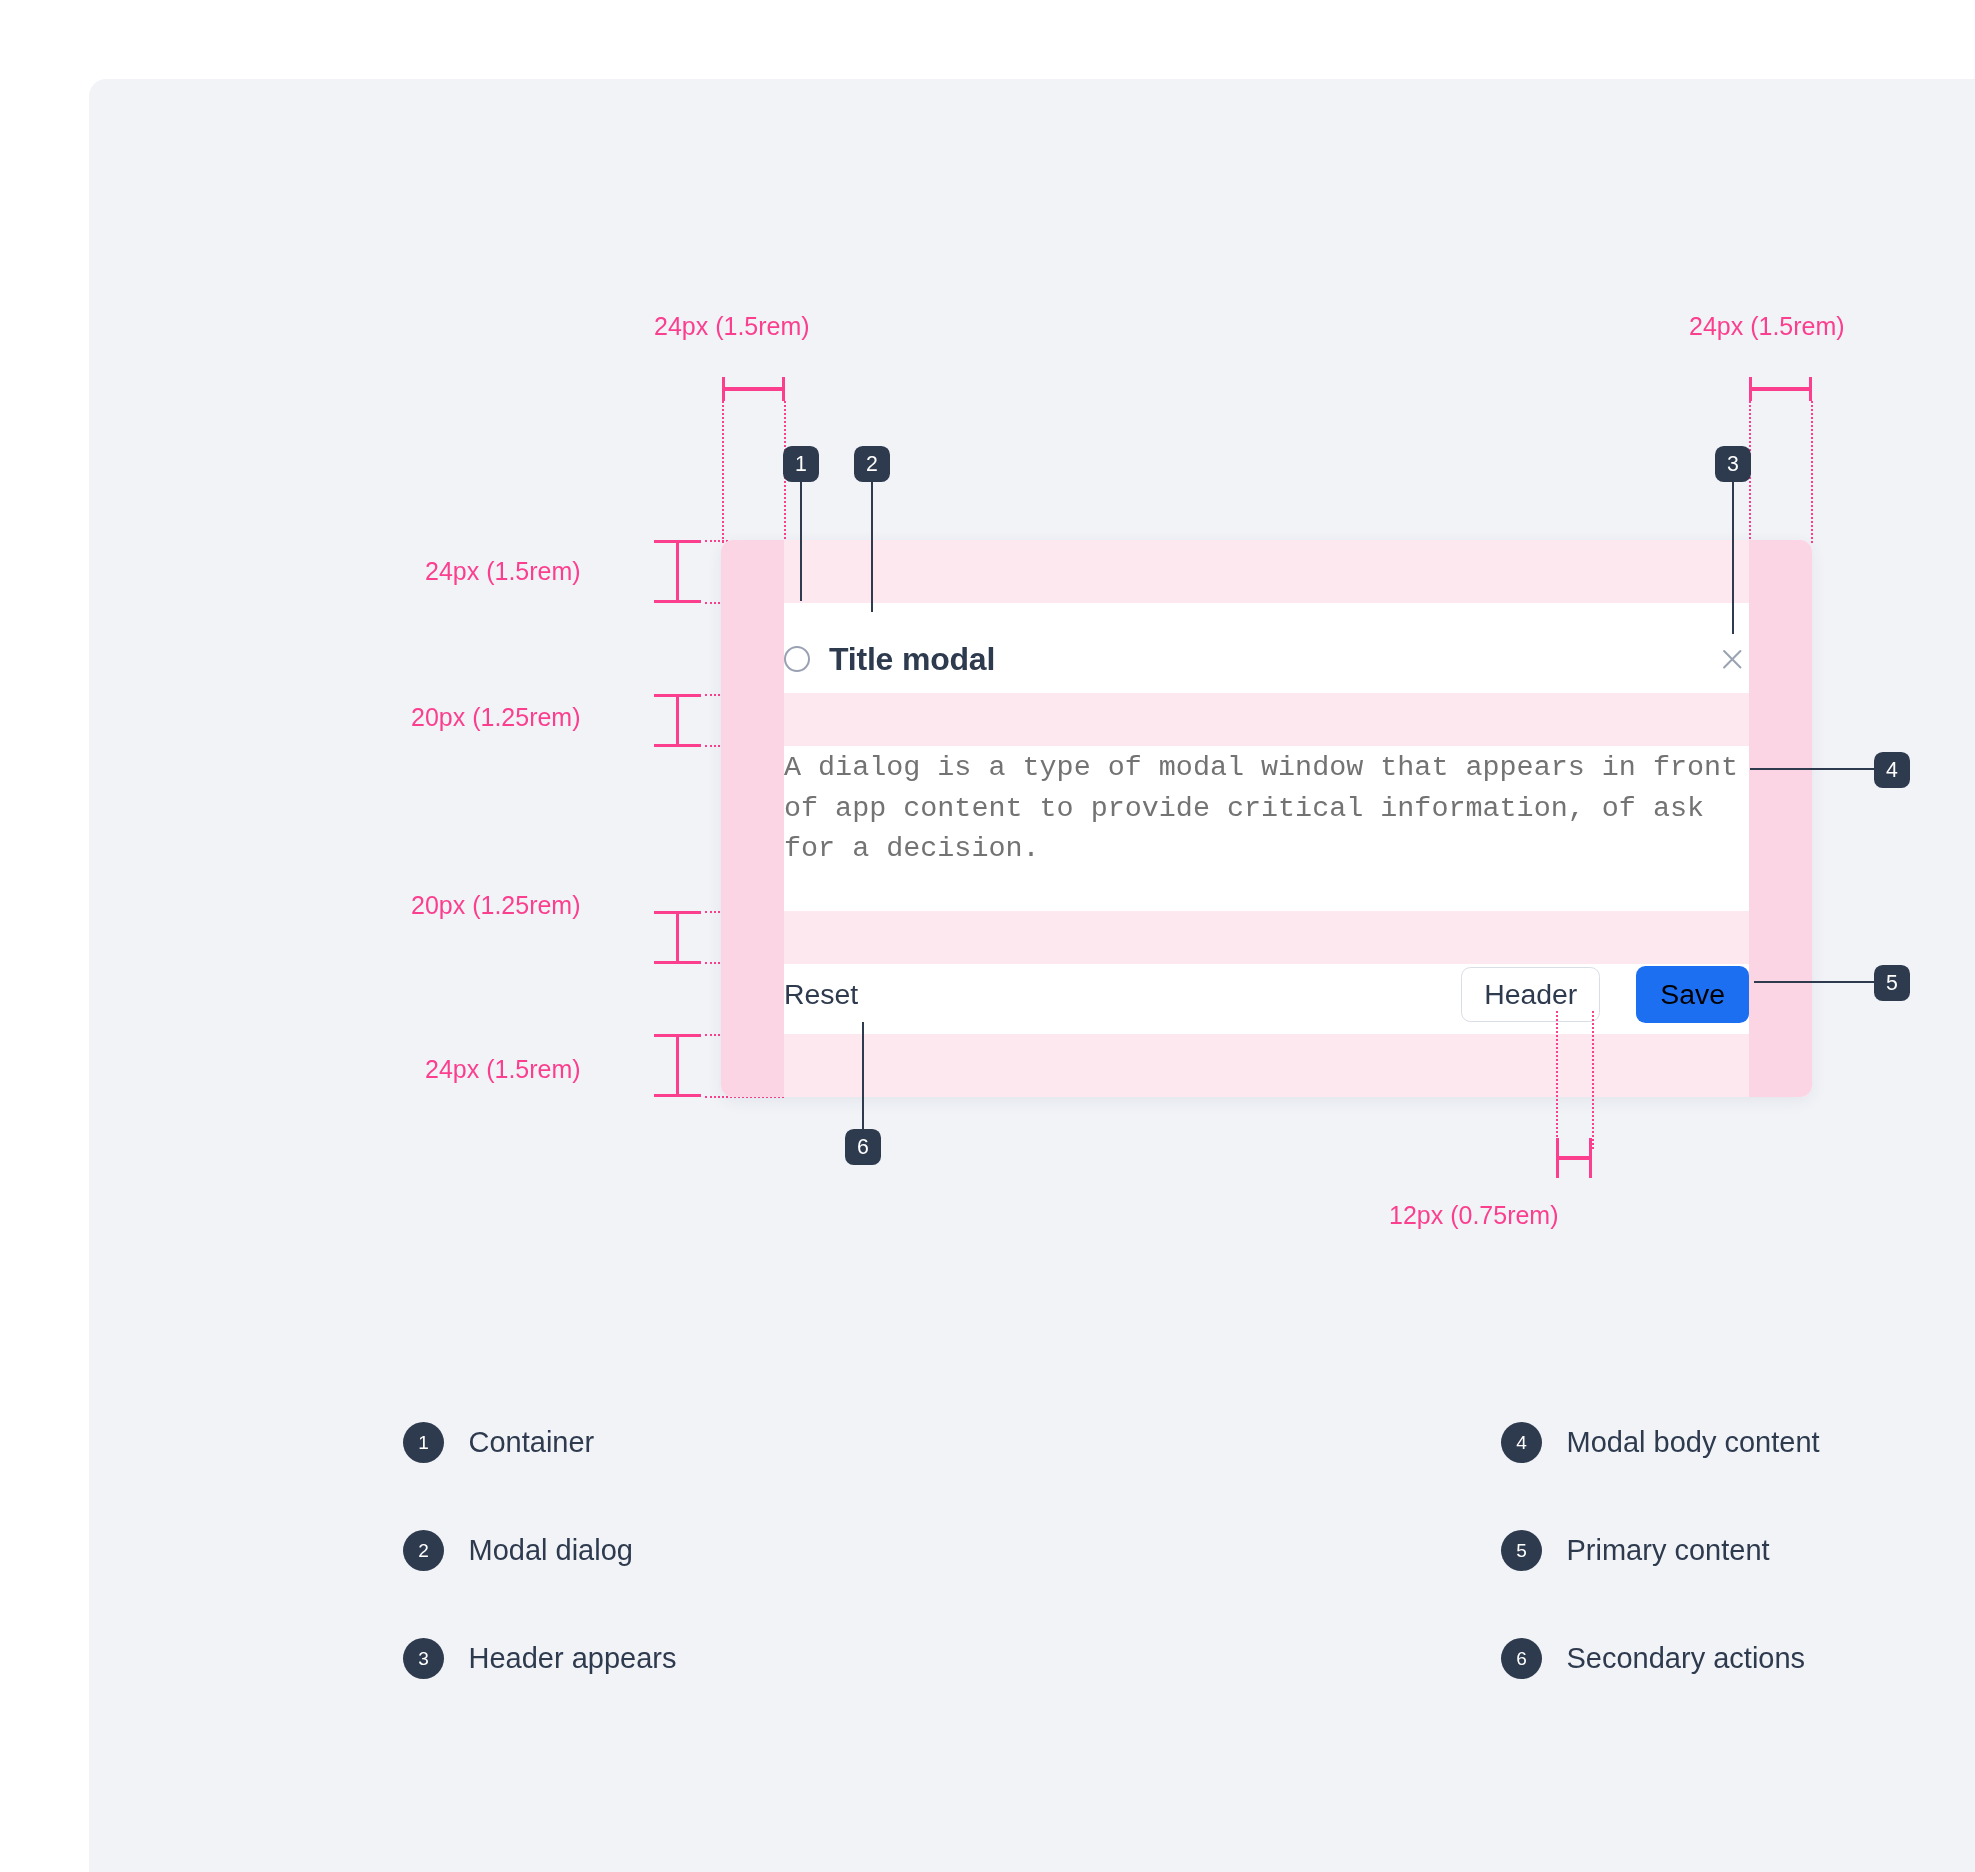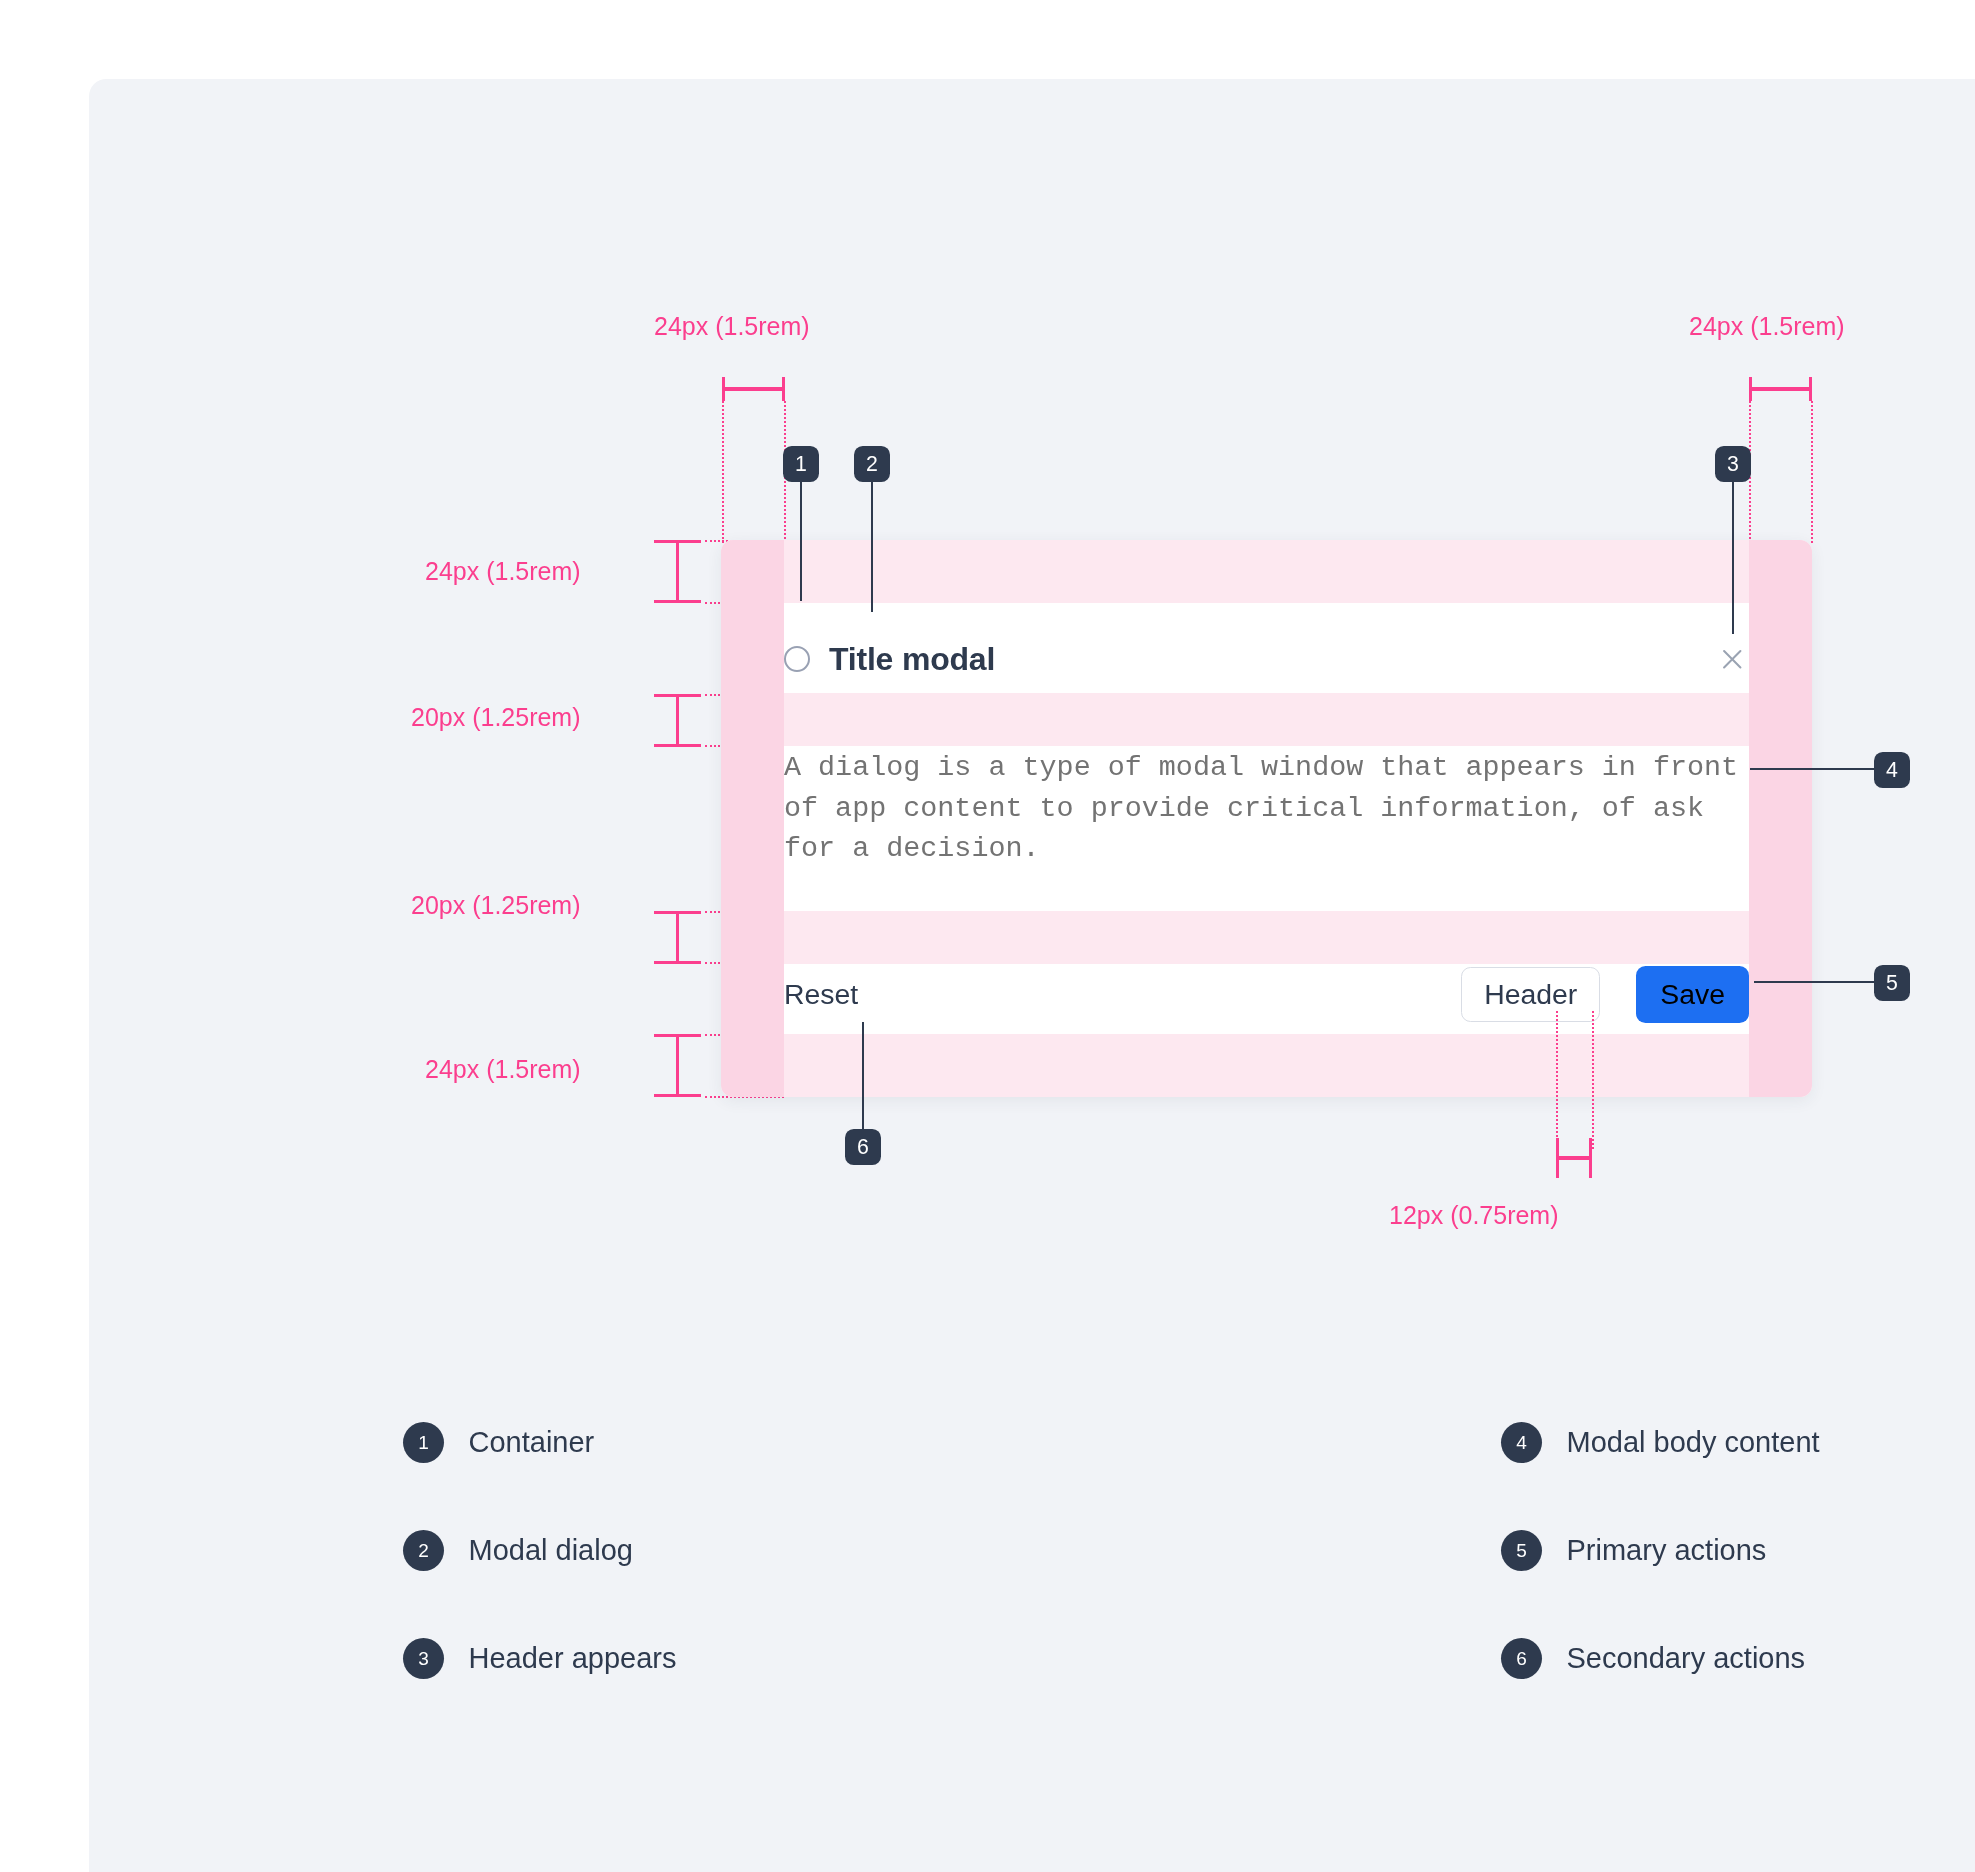--- a/index.html
+++ b/index.html
@@ -303,21 +303,21 @@
       </div>
     </div>
 
     <div class="legend-col" id="legend-col-right">
       <div class="legend-item">
         <div class="legend-num">4</div>
         <div class="legend-label">Modal body content</div>
       </div>
       <div class="legend-item">
         <div class="legend-num">5</div>
-        <div class="legend-label">Primary actions</div>
+        <div class="legend-label">Primary content</div>
       </div>
       <div class="legend-item">
         <div class="legend-num">6</div>
         <div class="legend-label">Secondary actions</div>
       </div>
     </div>
 
   </div>
 
 </div>

